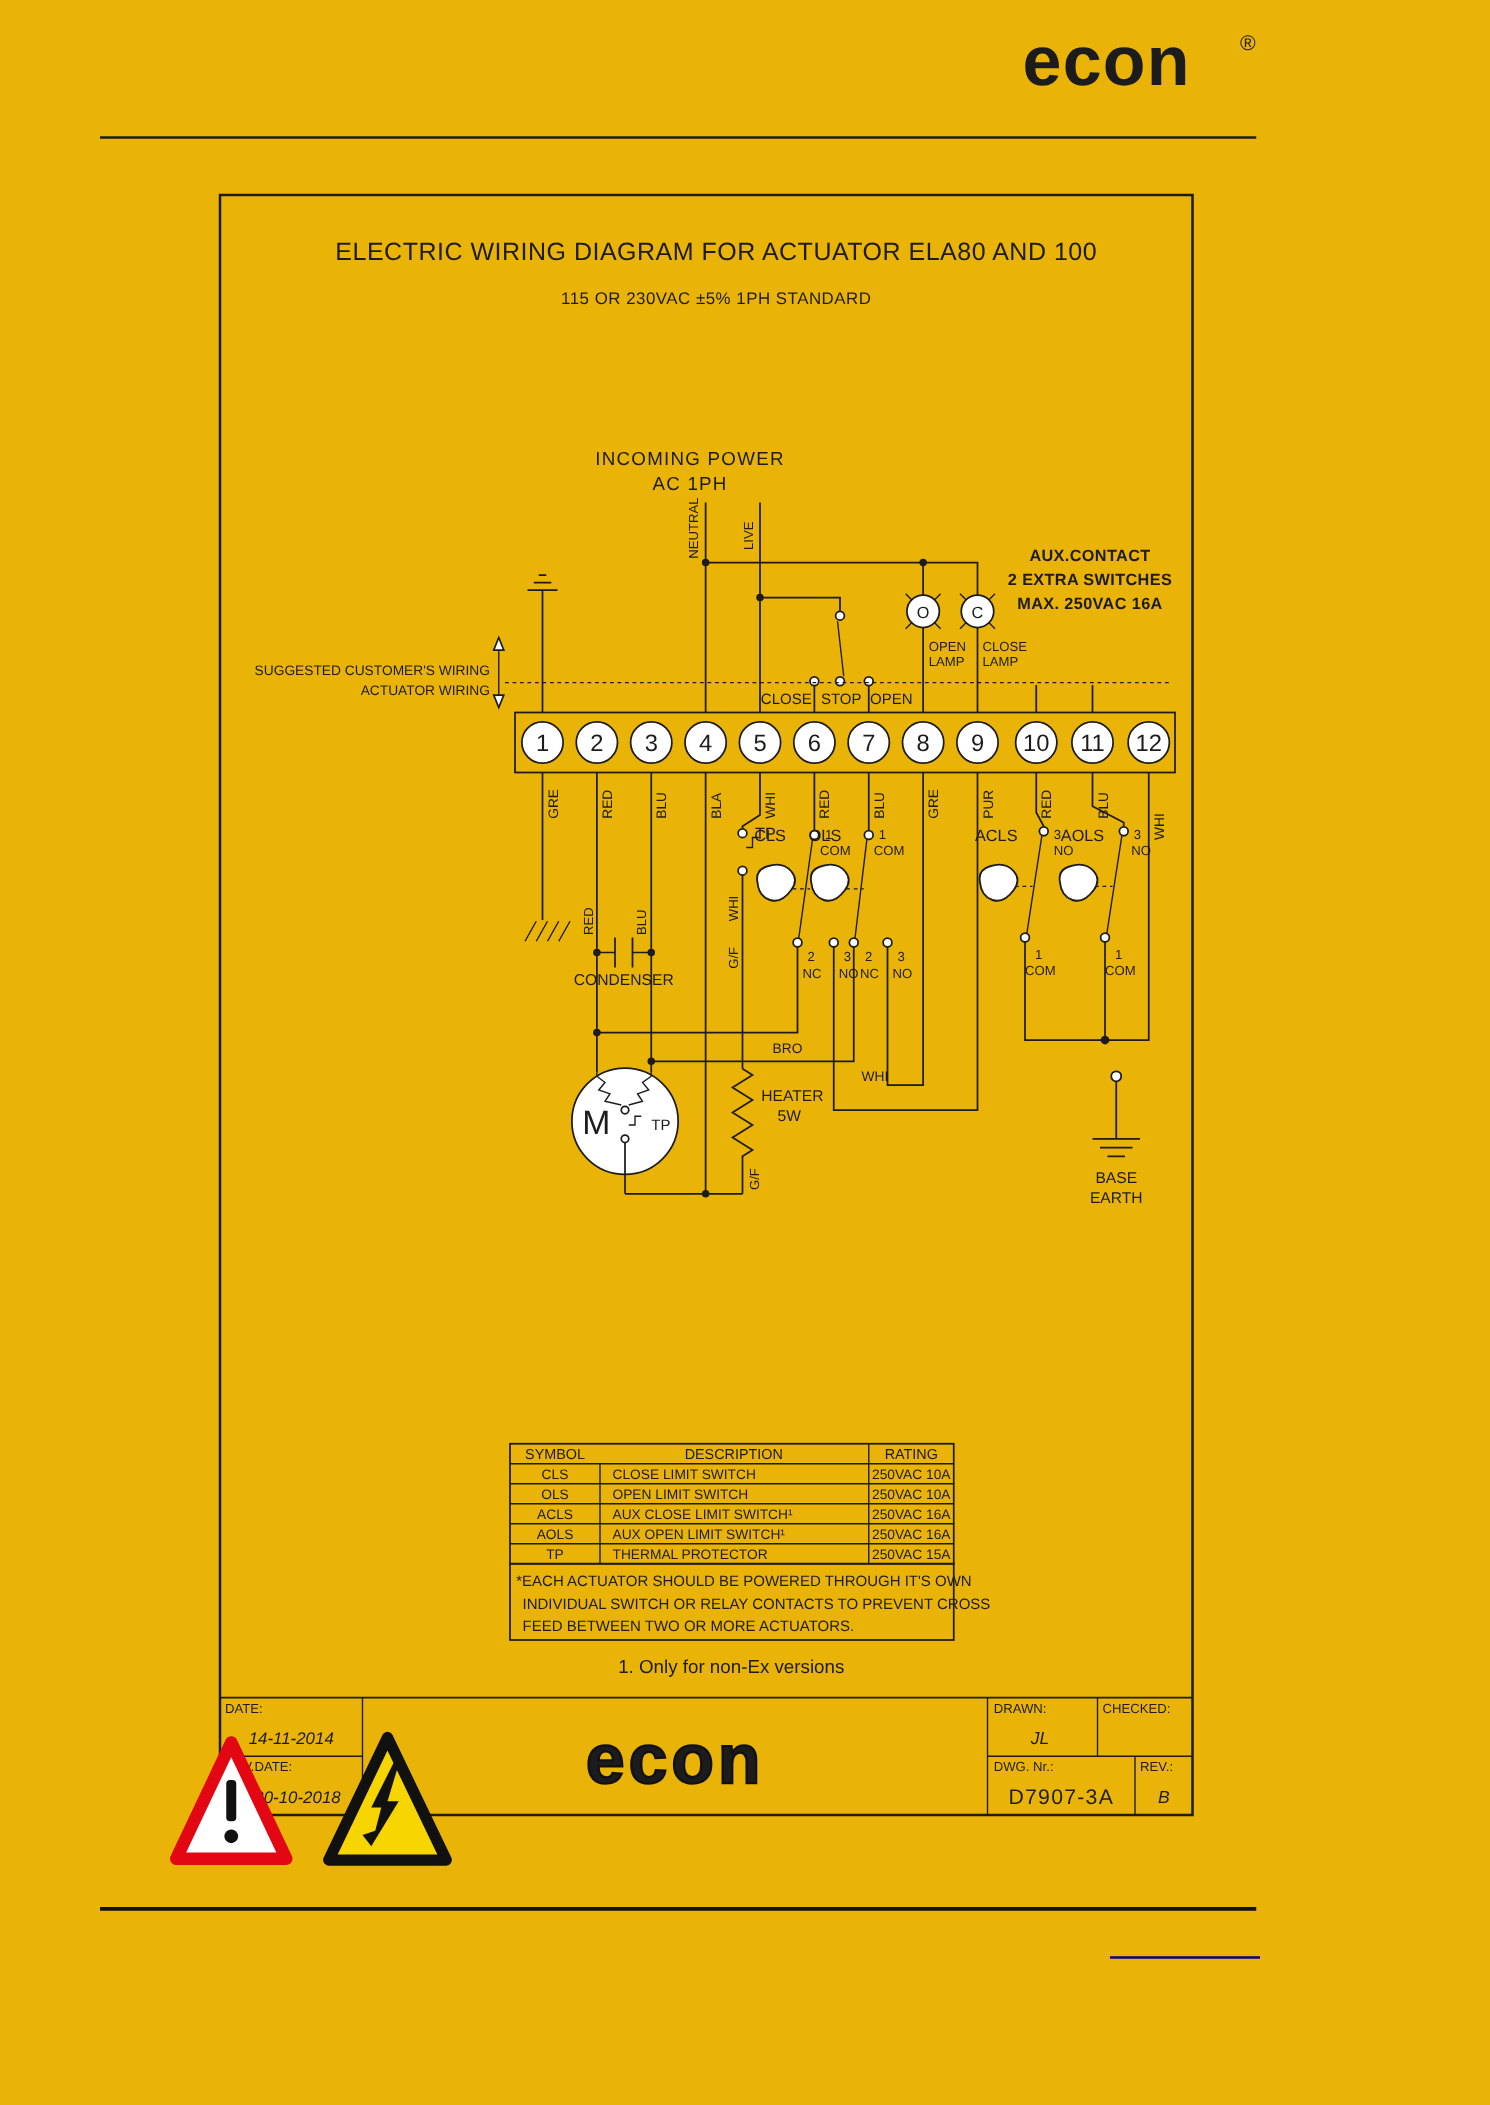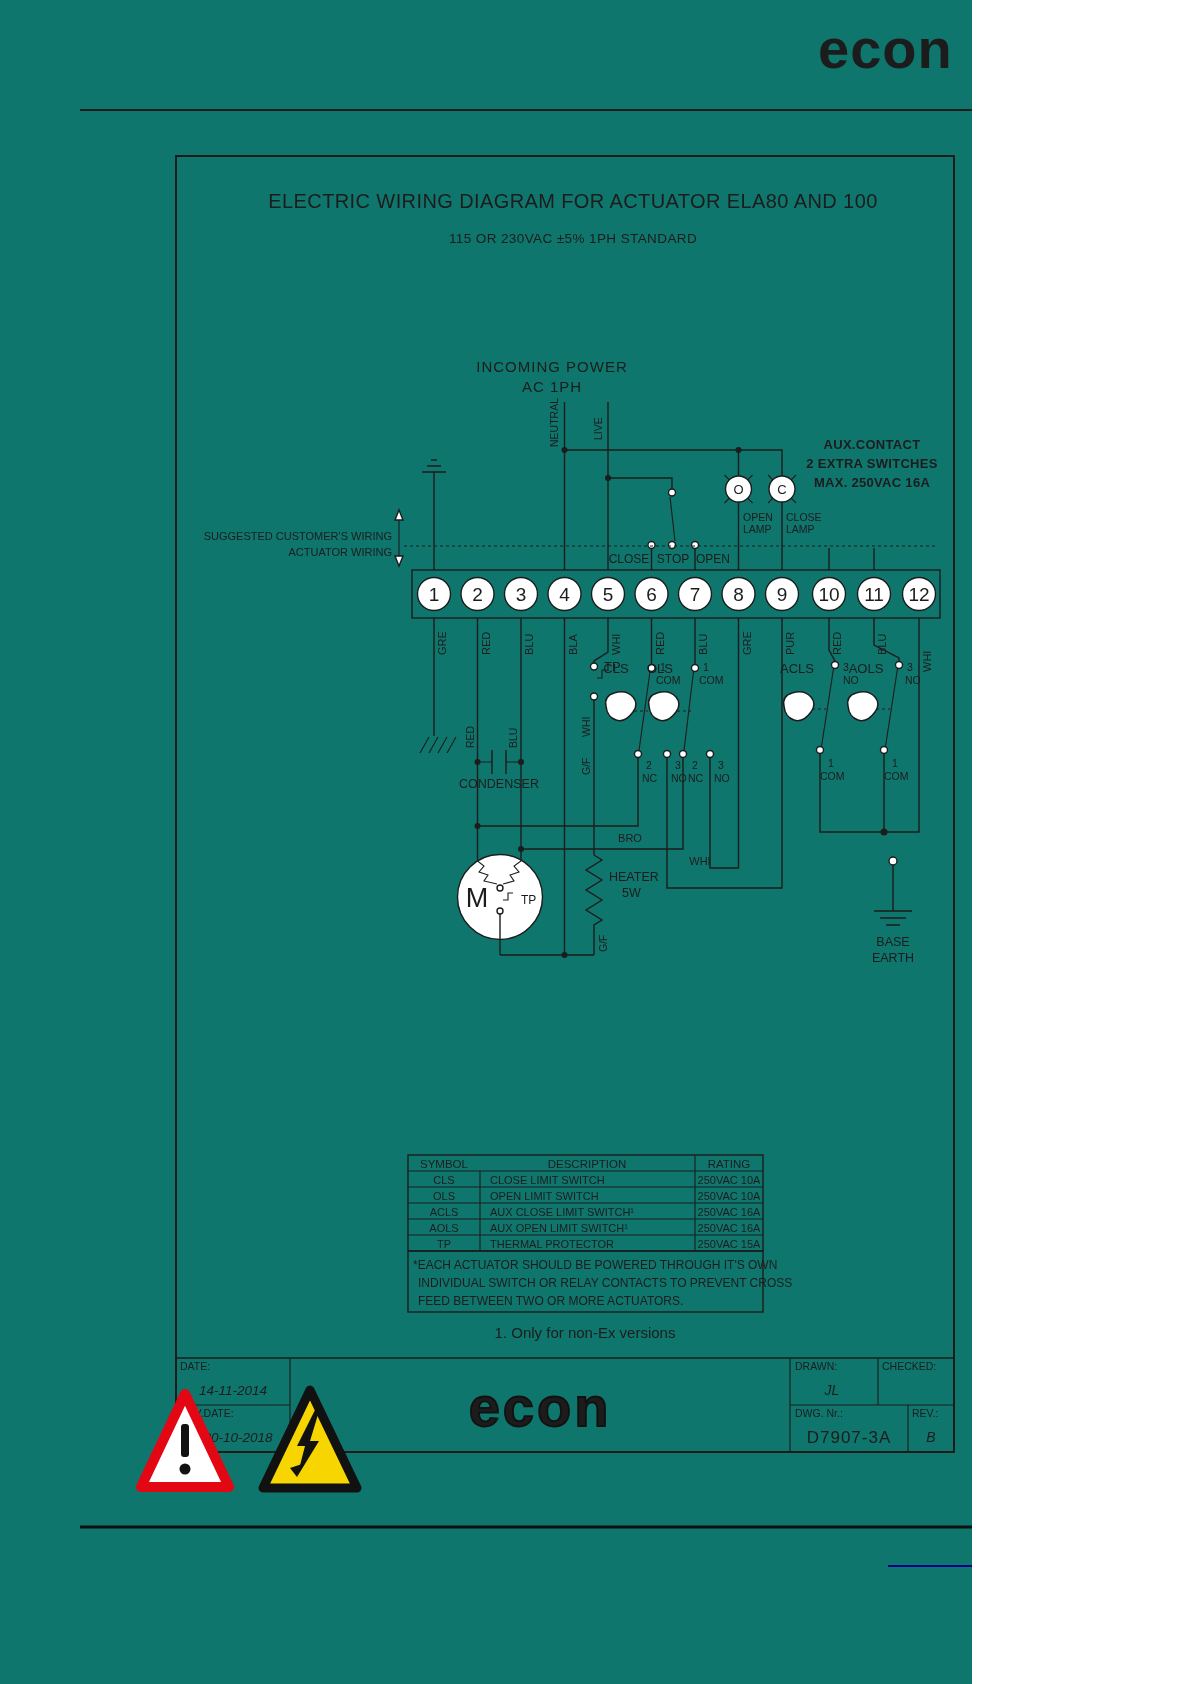--- a/index.html
+++ b/index.html
@@ -1,16 +1,16 @@
 <!DOCTYPE html>
 <html><head>
 <meta charset="utf-8">
 <style>
   html,body{margin:0;padding:0;background:#fff;}
-  .page{width:972px;height:1684px;position:relative;background:#0f766e;overflow:hidden;
+  .page{width:1192px;height:1684px;position:relative;background:#eab308;overflow:hidden;
         font-family:"Liberation Sans", sans-serif;}
   svg{position:absolute;left:0;top:0;}
   svg text{font-family:"Liberation Sans", sans-serif;fill:#1c1c1c;}
   .cad{letter-spacing:.4px;}
   .w{stroke:#1c1c1c;stroke-width:1.4;fill:none;}
   .wt{stroke:#1c1c1c;stroke-width:1.1;fill:none;}
   .frame{stroke:#1c1c1c;stroke-width:2;fill:none;}
   .dot{fill:#1c1c1c;stroke:none;}
   .oc{fill:#ffffff;stroke:#1c1c1c;stroke-width:1.4;}
   .dash{stroke:#1c1c1c;stroke-width:1;stroke-dasharray:3 3;fill:none;}

